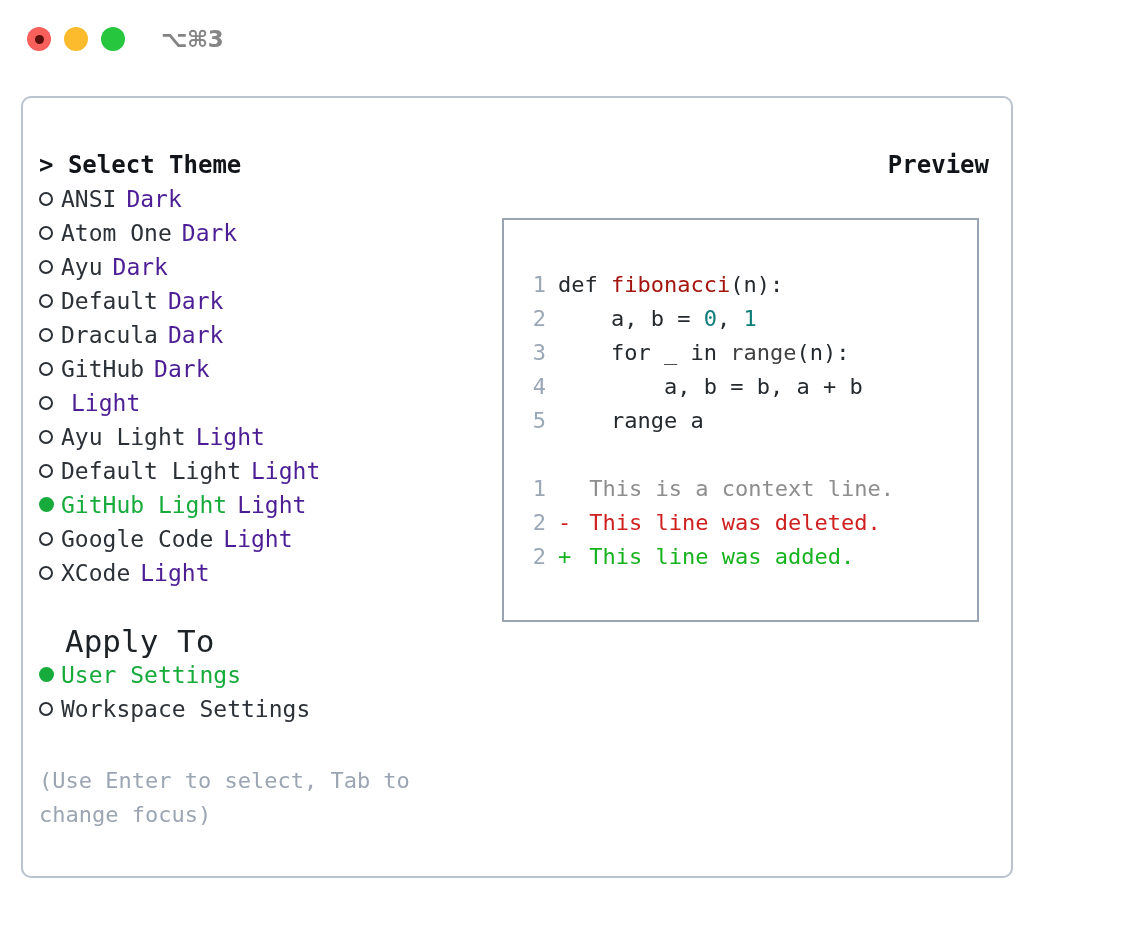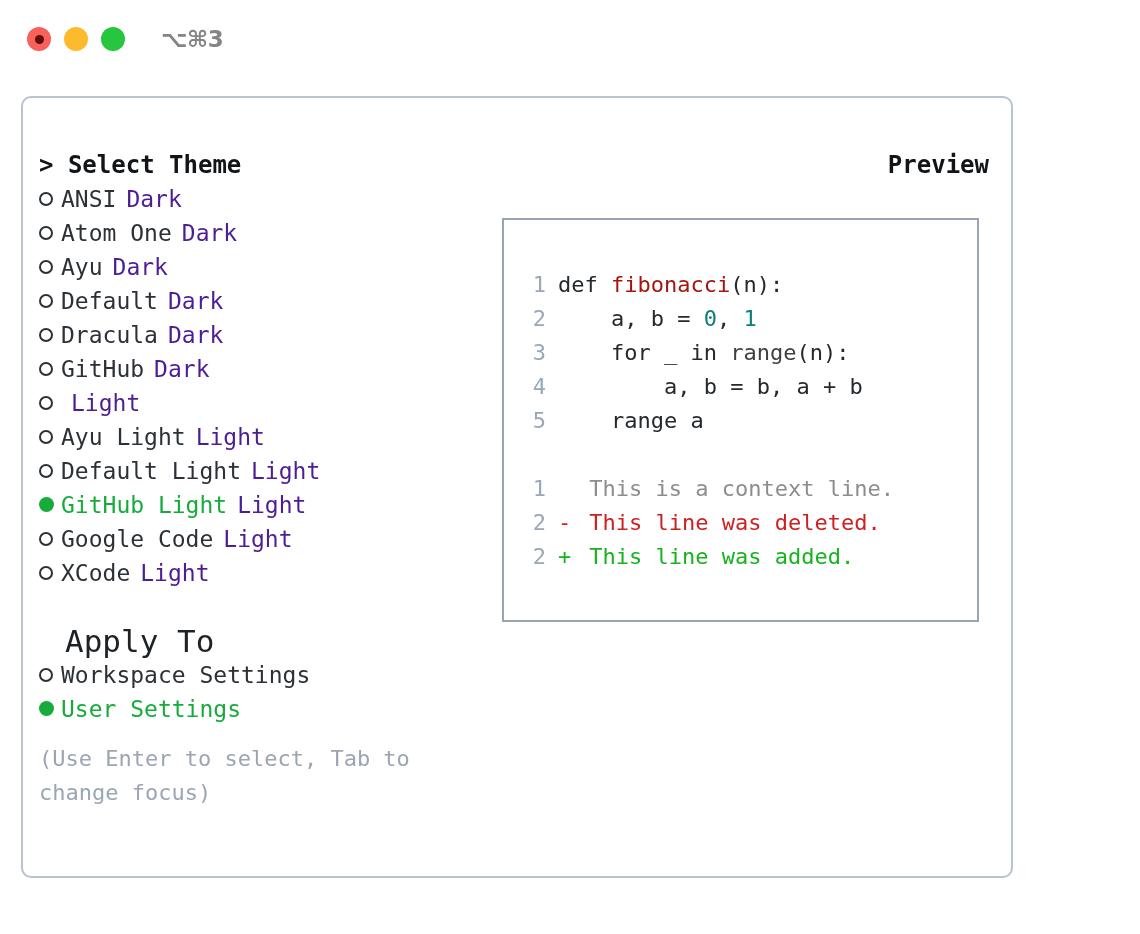--- a/index.html
+++ b/index.html
@@ -153,21 +153,21 @@
 
   .apply-heading {
     font-size: 31px;
     line-height: 34px;
     color: #1d2227;
     padding-left: 26px;
     white-space: pre;
   }
 
   #hint {
-    margin-top: 16px;
+    margin-top: 38px;
     font-size: 22px;
     line-height: 34px;
     color: #9ba5b3;
     width: 405px;
     white-space: normal;
   }
 
   
   #right-col {
     position: absolute;
@@ -264,22 +264,22 @@
             <li class="opt-row selected"><span class="opt-marker"><span class="filled"></span></span><span class="opt-label">GitHub Light</span><span class="opt-suffix">Light</span></li>
             <li class="opt-row"><span class="opt-marker"><span class="ring"></span></span><span class="opt-label">Google Code</span><span class="opt-suffix">Light</span></li>
             <li class="opt-row"><span class="opt-marker"><span class="ring"></span></span><span class="opt-label">XCode</span><span class="opt-suffix">Light</span></li>
           </ul>
 
         <div class="spacer-sm"></div>
 
         <div class="apply-heading">Apply To</div>
 
         <ul class="apply-list" id="apply-list">
+            <li class="opt-row selected"><span class="opt-marker"><span class="filled"></span></span><span class="opt-label">User Settings</span></li>
             <li class="opt-row"><span class="opt-marker"><span class="ring"></span></span><span class="opt-label">Workspace Settings</span></li>
-            <li class="opt-row selected"><span class="opt-marker"><span class="filled"></span></span><span class="opt-label">User Settings</span></li>
           </ul>
 
         <div id="hint">(Use Enter to select, Tab to change focus)</div>
       </div>
 
       <div id="right-col">
         <div id="preview-title">Preview</div>
 
         <div id="preview-box">
           <div id="code-block">

